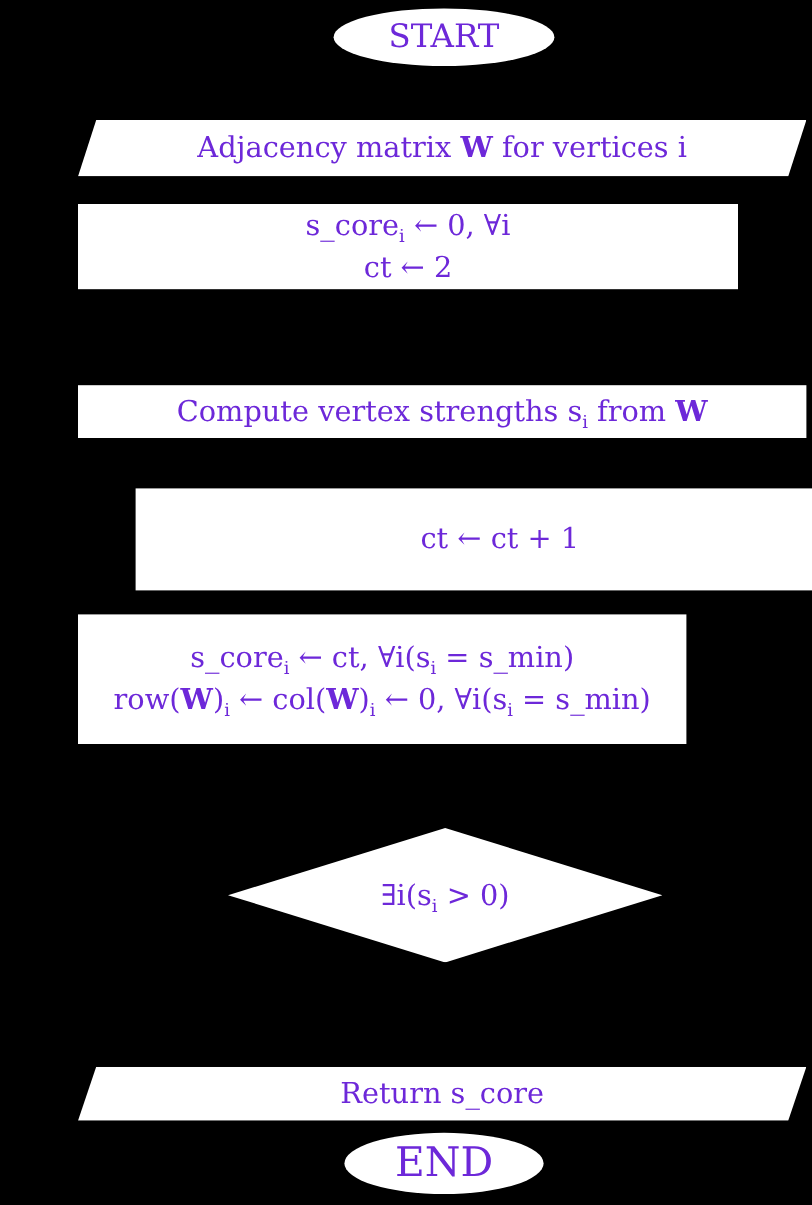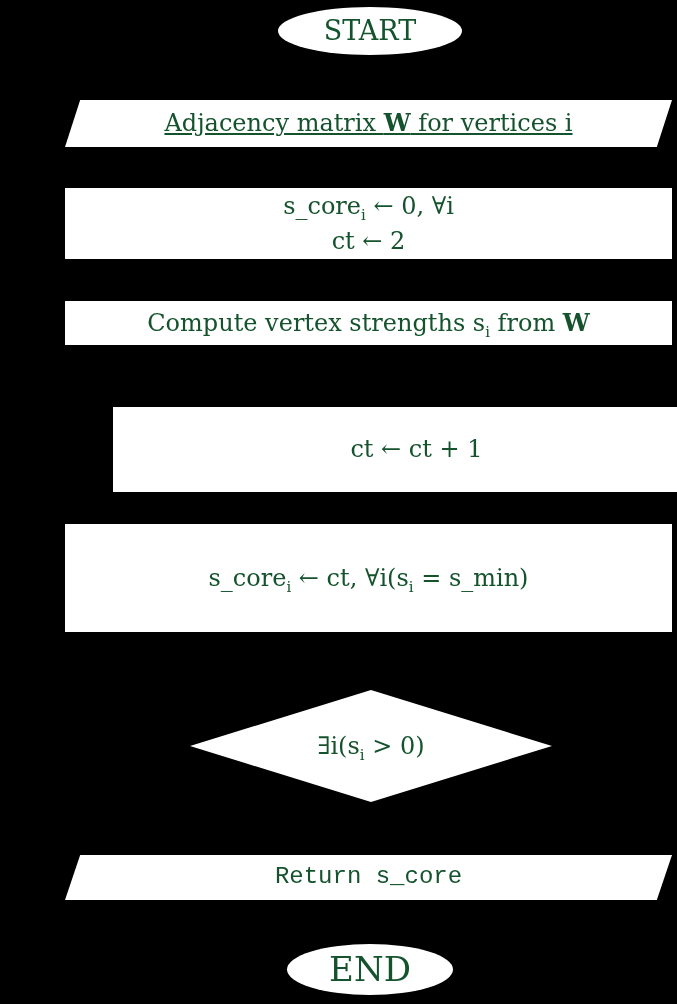--- a/index.html
+++ b/index.html
@@ -12,46 +12,46 @@
     width: 677px;
     height: 1004px;
     background: #000000;
     font-family: "DejaVu Serif", serif;
     color: #000000;
     overflow: hidden;
   }
   .node {
     position: absolute;
     background: #ffffff;
-    color: #14532d;
+    color: #6d28d9;
     display: flex;
     flex-direction: column;
     align-items: center;
     justify-content: center;
     text-align: center;
     font-size: 24px;
     line-height: 1.45;
   }
   .terminator {
     border-radius: 50%;
   }
   .io {
     clip-path: polygon(2.5% 0, 100% 0, 97.5% 100%, 0 100%);
   }
   .diamond {
     clip-path: polygon(50% 0, 100% 50%, 50% 100%, 0 50%);
   }
   .start-node  { left: 278px; top: 7px;   width: 184px; height: 48px; font-size: 27px; }
-  .input-node  { left: 65px;  top: 100px; width: 607px; height: 47px; text-decoration: underline; }
-  .init-node   { left: 65px;  top: 188px; width: 607px; height: 71px; }
-  .compute-node{ left: 65px;  top: 301px; width: 607px; height: 44px; }
+  .input-node  { left: 65px;  top: 100px; width: 607px; height: 47px; }
+  .init-node   { left: 65px;  top: 170px; width: 550px; height: 71px; }
+  .compute-node{ left: 65px;  top: 321px; width: 607px; height: 44px; }
   .update-node { left: 65px;  top: 407px; width: 607px; height: 85px; margin-left: 48px; }
-  .assign-node { left: 65px;  top: 524px; width: 607px; height: 108px; }
+  .assign-node { left: 65px;  top: 512px; width: 507px; height: 108px; }
   .decision-node{ left: 190px; top: 690px; width: 362px; height: 112px; }
-  .output-node { left: 65px;  top: 855px; width: 607px; height: 45px; font-family: Liberation Mono, monospace; }
+  .output-node { left: 65px;  top: 889px; width: 607px; height: 45px; }
   .end-node    { left: 287px; top: 944px; width: 166px; height: 51px; font-size: 34px; }
   sub {
     font-size: 62%;
     line-height: 0;
   }
   b {
     font-weight: bold;
   }
 </style>
 </head>
@@ -75,20 +75,21 @@
   <div class="node compute-node">
     <span>Compute vertex strengths s<sub>i</sub> from <b>W</b></span>
   </div>
 
   <div class="node update-node">
     <span>ct ← ct + 1</span>
   </div>
 
   <div class="node assign-node">
     <span>s_core<sub>i</sub> ← ct, ∀i(s<sub>i</sub> = s_min)</span>
+    <span>row(<b>W</b>)<sub>i</sub> ← col(<b>W</b>)<sub>i</sub> ← 0, ∀i(s<sub>i</sub> = s_min)</span>
   </div>
 
   <div class="node diamond decision-node">
     <span>∃i(s<sub>i</sub> &gt; 0)</span>
   </div>
 
   <div class="node io output-node">
     <span>Return s_core</span>
   </div>
 

